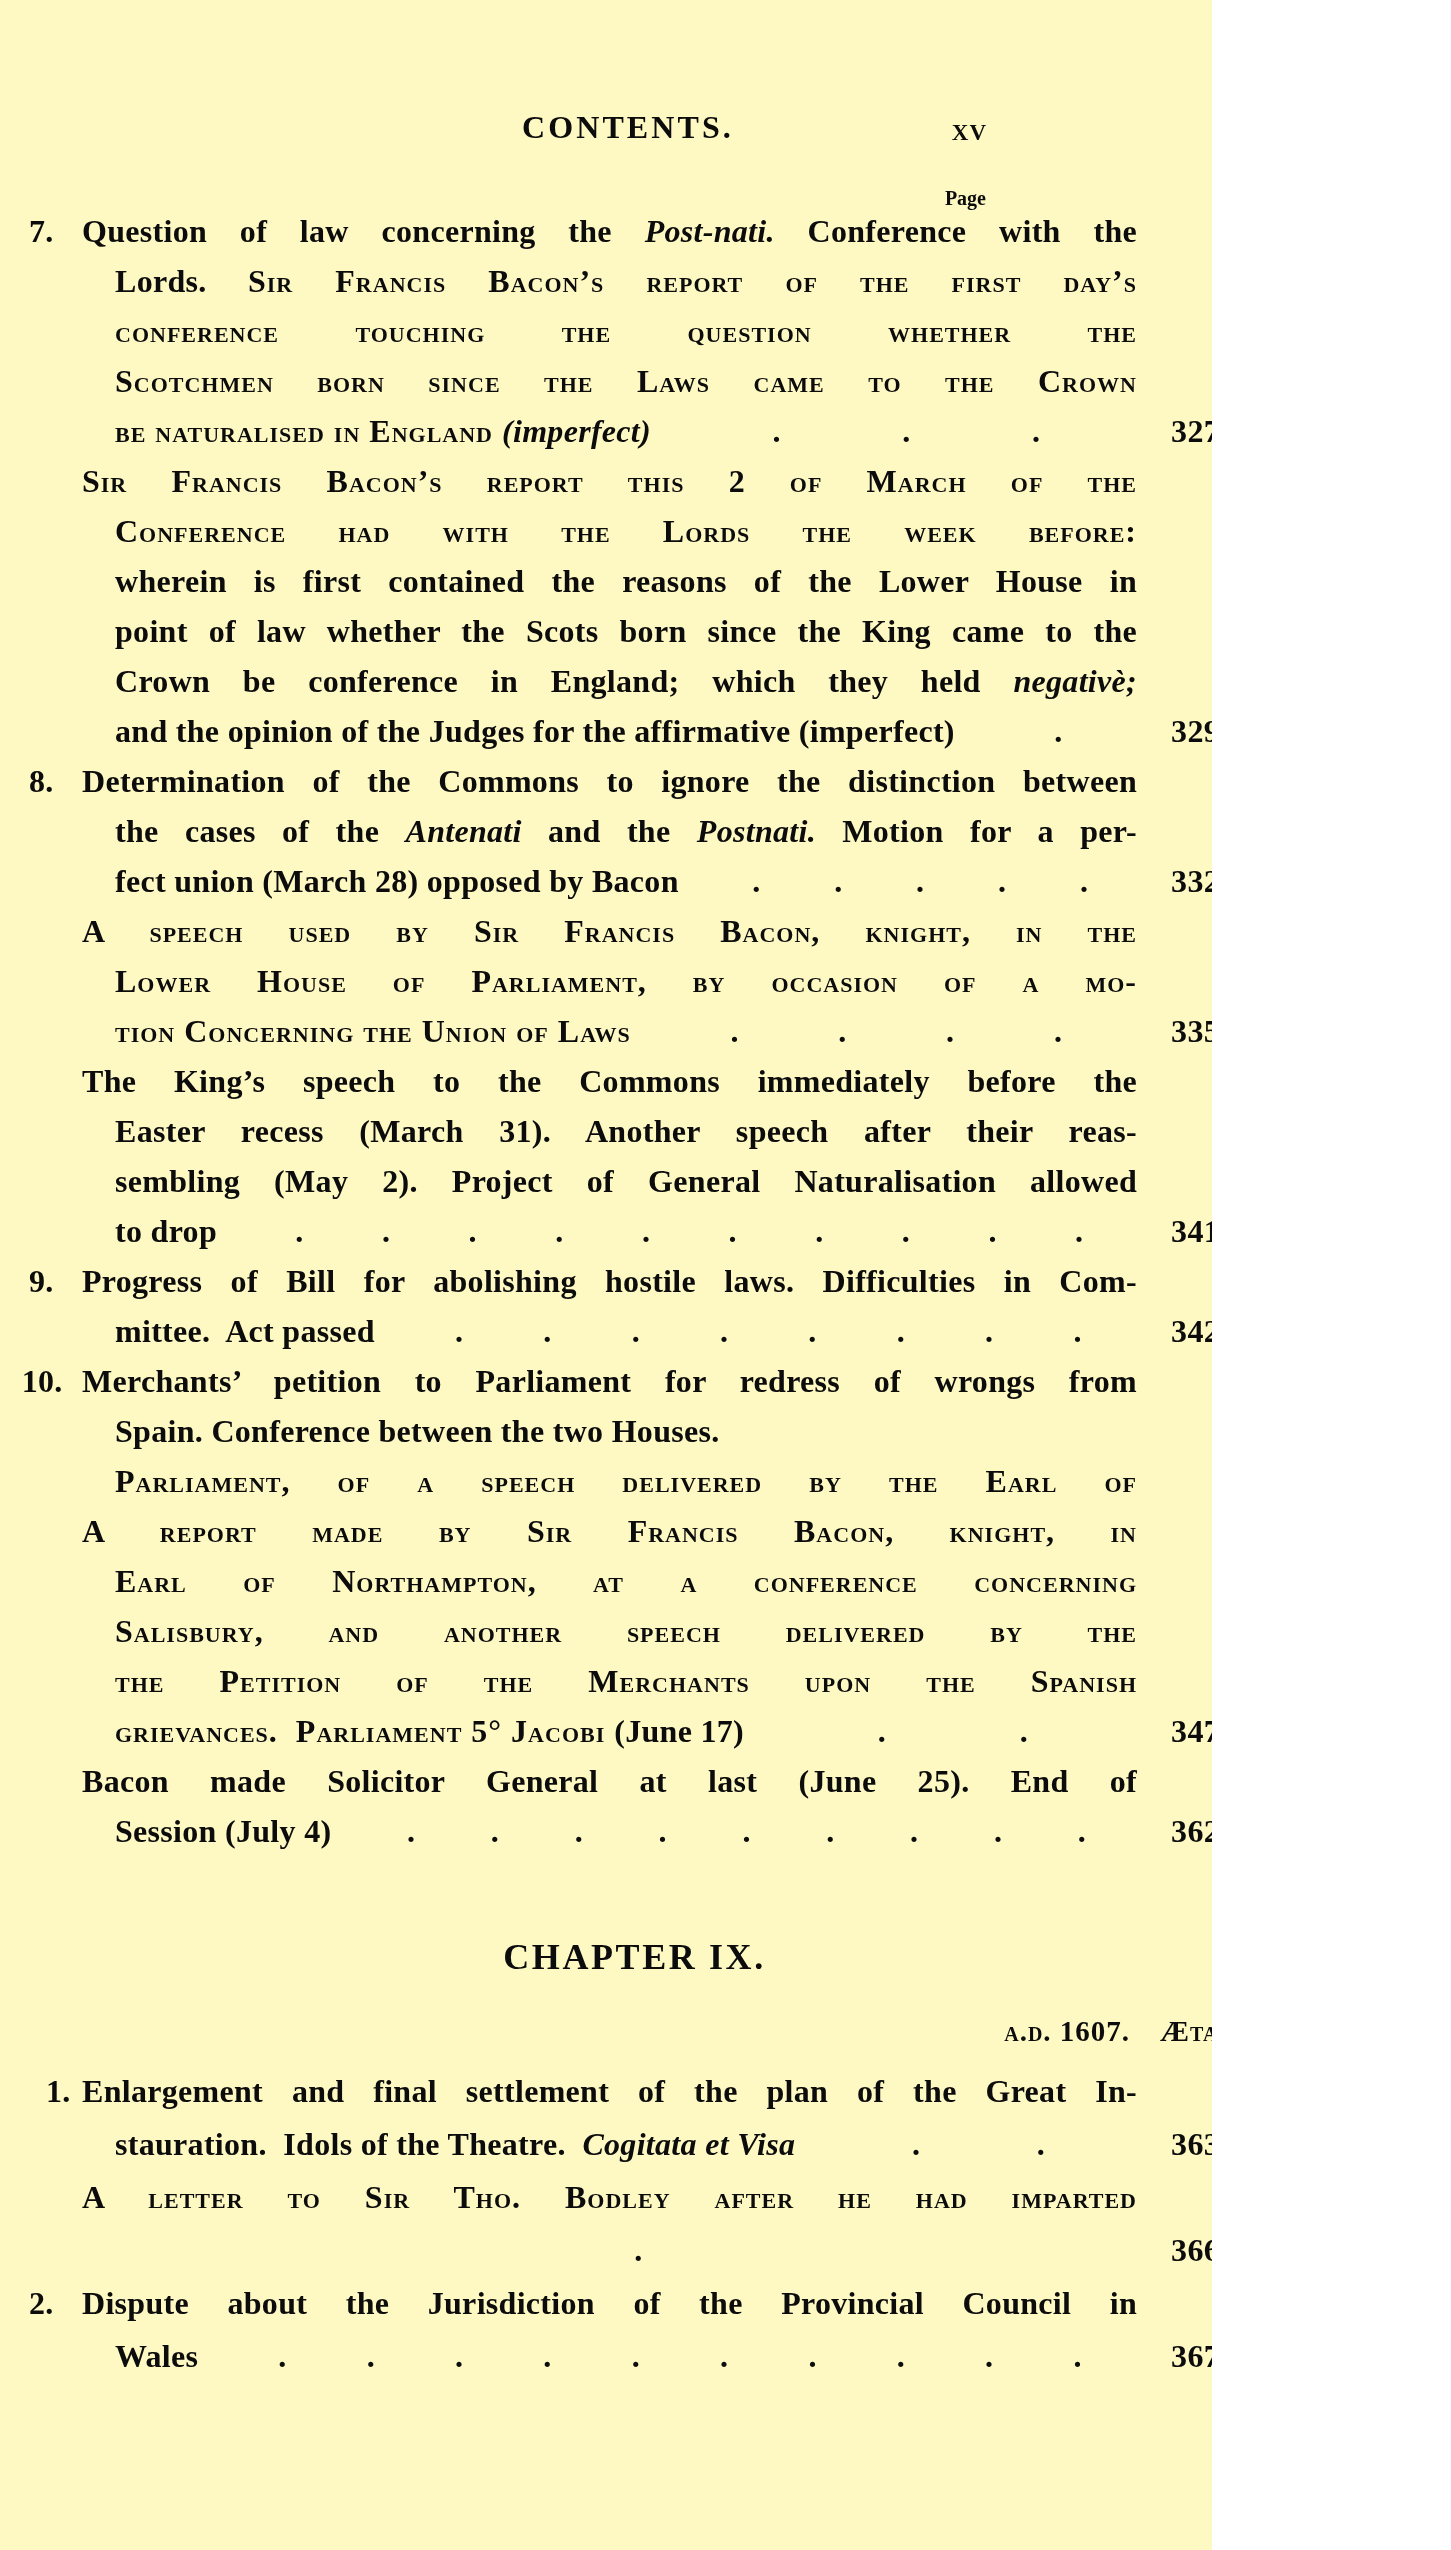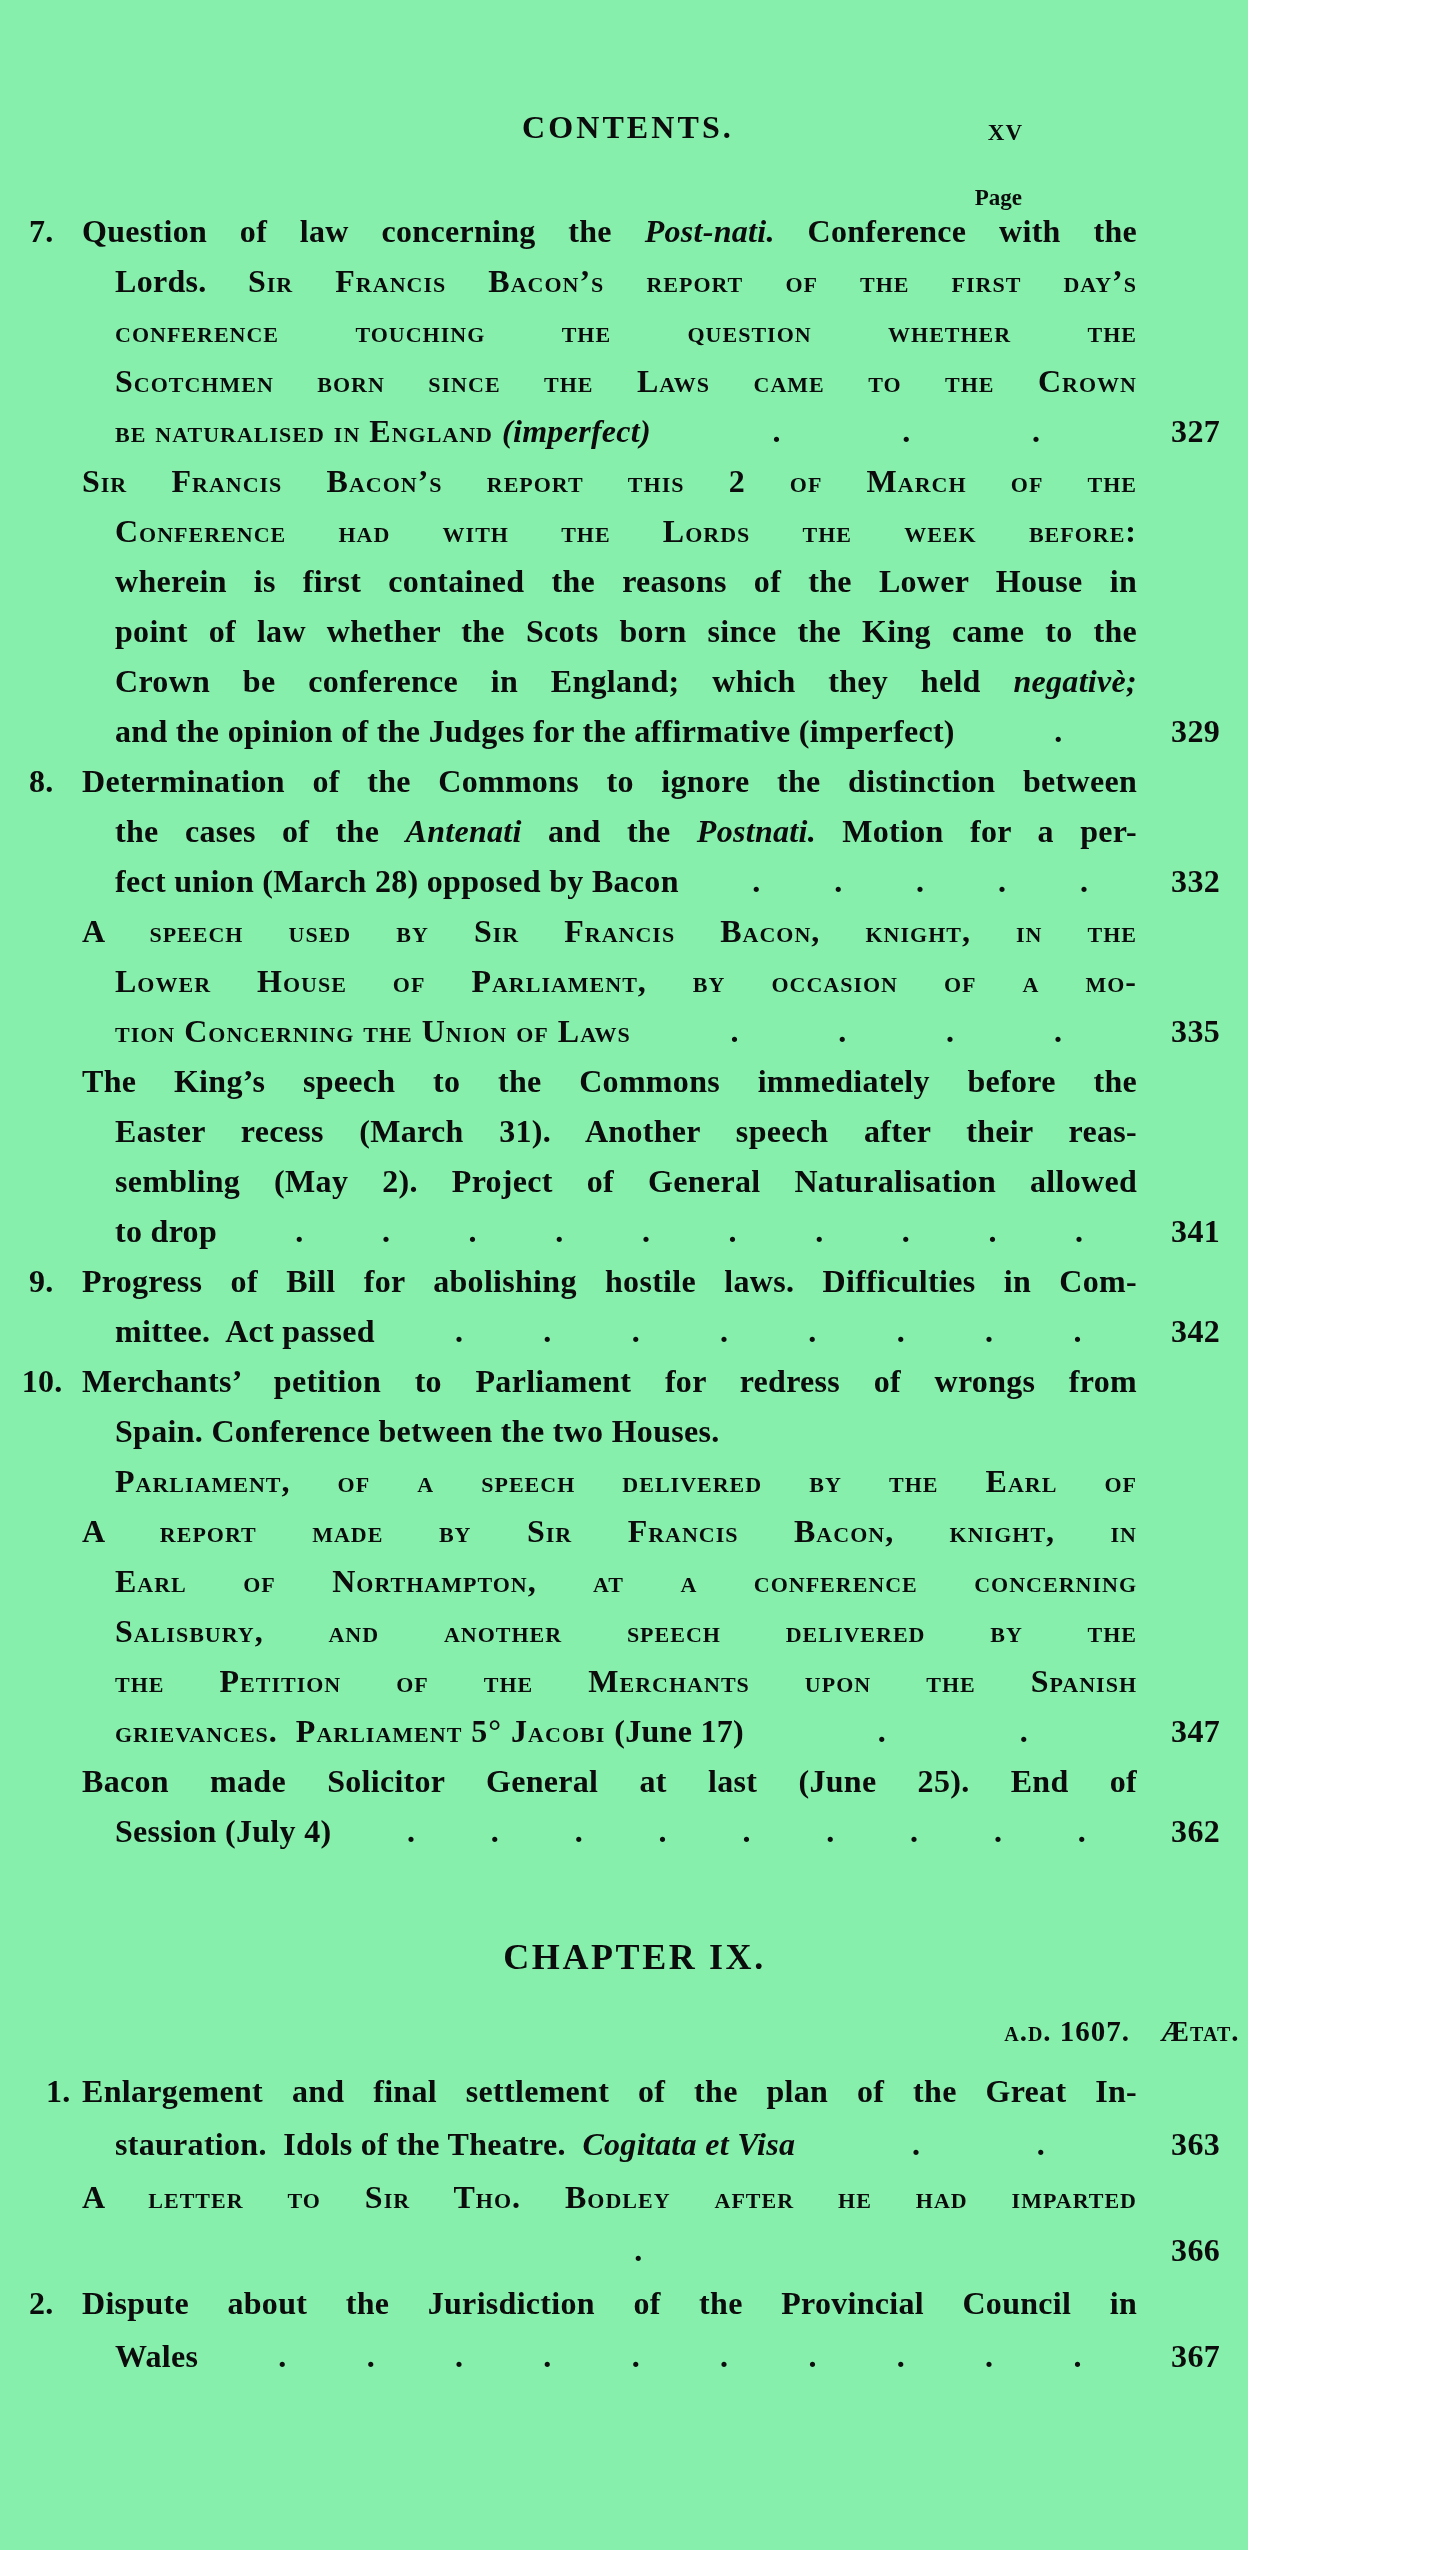--- a/index.html
+++ b/index.html
@@ -1,37 +1,36 @@
 <!DOCTYPE html>
 <html style="font-size:8.3px"><head>
 <meta charset="utf-8">
 <style>
   html,body{margin:0;padding:0;background:#ffffff;}
   .page{
     position:relative;
     width:1212px;height:2550px;
-    background:#86efac;
+    background:#fef9c3;
     color:#0c0c0c;
     font-family:"Liberation Serif","DejaVu Serif",serif;
     font-weight:700;
     overflow:hidden;
-    padding-left:36px;
   }
   
   .hdr-title{
     position:absolute;top:109px;left:0;width:1256px;
     text-align:center;font-size:32px;line-height:36px;letter-spacing:3.1px;
   }
   .hdr-folio{
     position:absolute;top:111px;right:225px;
     font-size:33px;line-height:36px;font-variant:small-caps;letter-spacing:1px;
   }
   .page-label{
     position:absolute;top:185px;right:226px;
-    font-size:23px;line-height:26px;
+    font-size:20px;line-height:26px;
   }
   
   .toc{position:absolute;left:0;width:1220px;}
   .toc.upper{top:206px;}
   .toc.lower{top:2065px;}
   .toc.upper .line{line-height:50px;}
   .toc.lower .line{line-height:53px;}
   .line{position:relative;font-size:32px;letter-spacing:0.3px;}
   .line.e,.line.s{padding-left:82px;}
   .line.c{padding-left:115px;}

